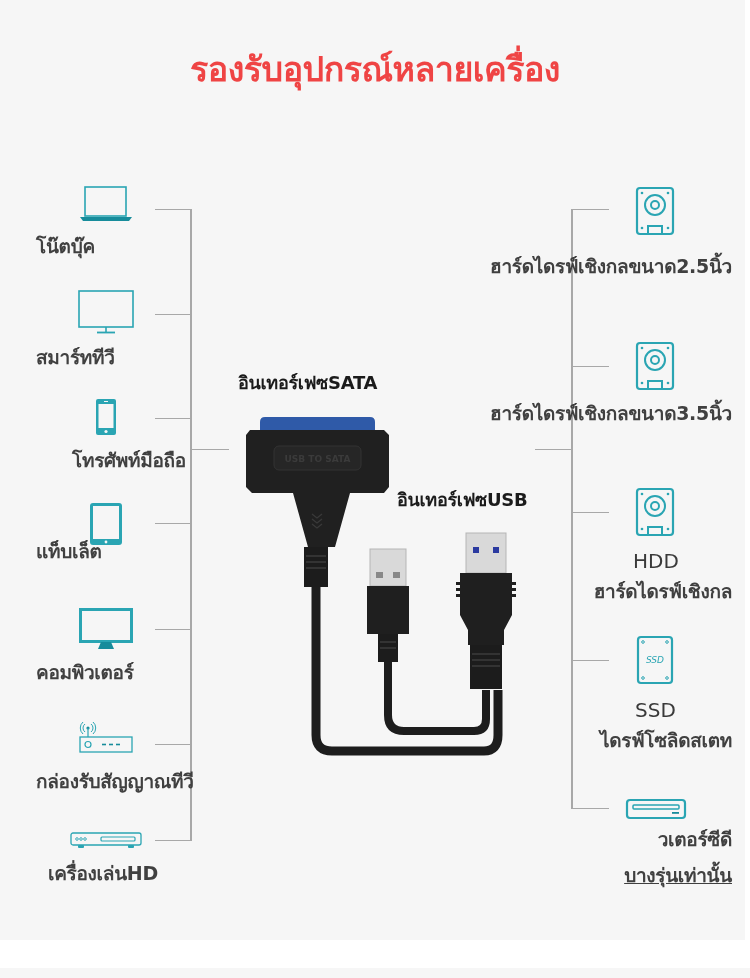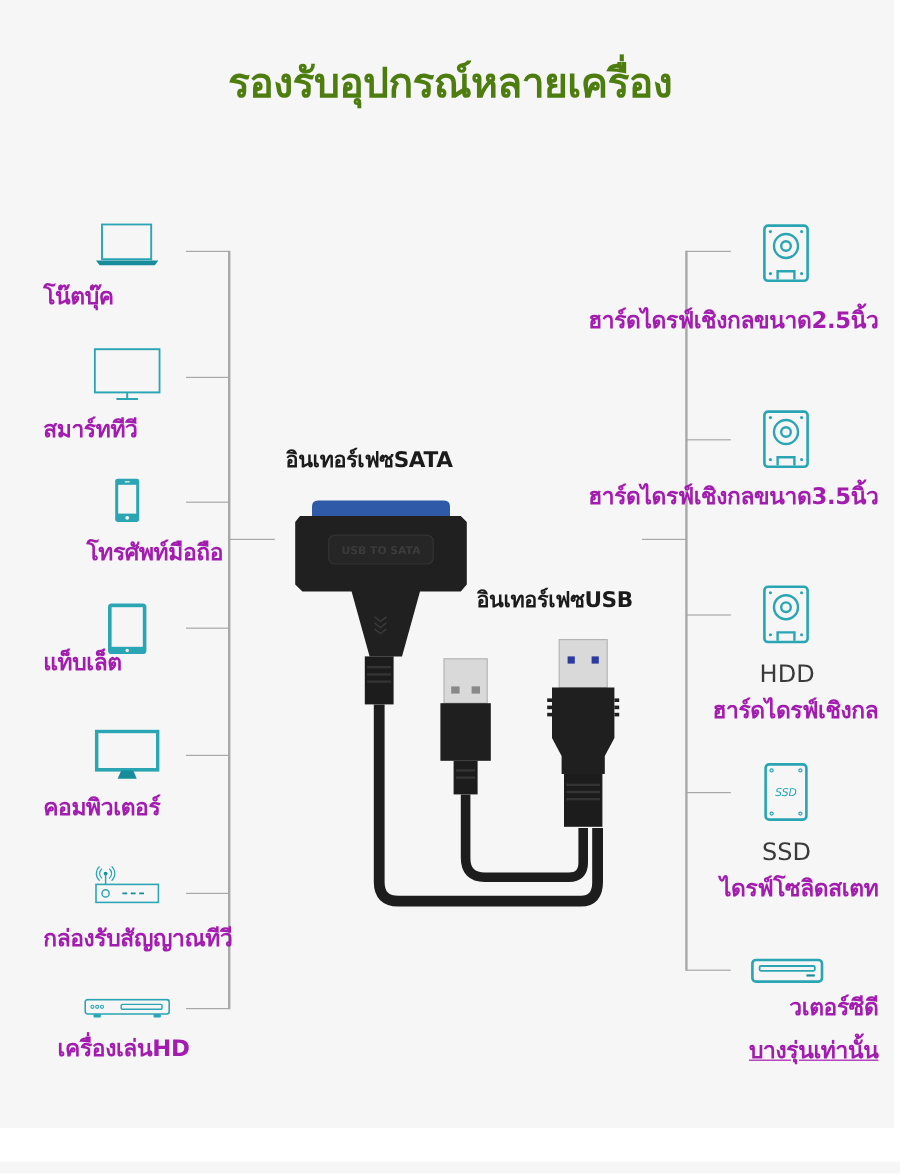--- a/index.html
+++ b/index.html
@@ -1,24 +1,24 @@
 <!DOCTYPE html>
 <html><head>
 <meta charset="utf-8">
 <style>
   * { box-sizing: border-box; margin: 0; padding: 0; }
   html, body { width: 750px; height: 978px; overflow: hidden; background: #ffffff; }
   body { position: relative; font-family: "DejaVu Sans", "Liberation Sans", sans-serif; color: #1a1a1a; }
   .panel { position: absolute; left: 0; top: 0; width: 745px; height: 940px; background: #f6f6f6; }
   .panel-bottom { position: absolute; left: 0; top: 968px; width: 750px; height: 10px; background: #f6f6f6; }
-  .title { position: absolute; left: 0; top: 42px; width: 750px; text-align: center; font-size: 34px; font-weight: bold; color: #4d7c0f; letter-spacing: -0.5px; }
+  .title { position: absolute; left: 0; top: 42px; width: 750px; text-align: center; font-size: 34px; font-weight: bold; color: #ef4444; letter-spacing: -0.5px; }
   .line { position: absolute; background: #a8a8a8; }
   .icon { position: absolute; }
   .icon svg { display: block; }
-  .label { position: absolute; font-size: 19px; font-weight: bold; color: #a21caf; white-space: nowrap; letter-spacing: -0.3px; }
+  .label { position: absolute; font-size: 19px; font-weight: bold; color: #404040; white-space: nowrap; letter-spacing: -0.3px; }
   .label.right { text-align: center; }
   .sub-en { position: absolute; font-size: 20px; font-weight: normal; color: #3a3a3a; white-space: nowrap; }
   .callout { position: absolute; font-size: 18px; font-weight: bold; color: #1b1b1b; white-space: nowrap; letter-spacing: -0.3px; }
   .cable { position: absolute; left: 240px; top: 415px; }
 </style>
 </head>
 <body>
 
 <div class="panel"></div>
 <div class="panel-bottom"></div>

